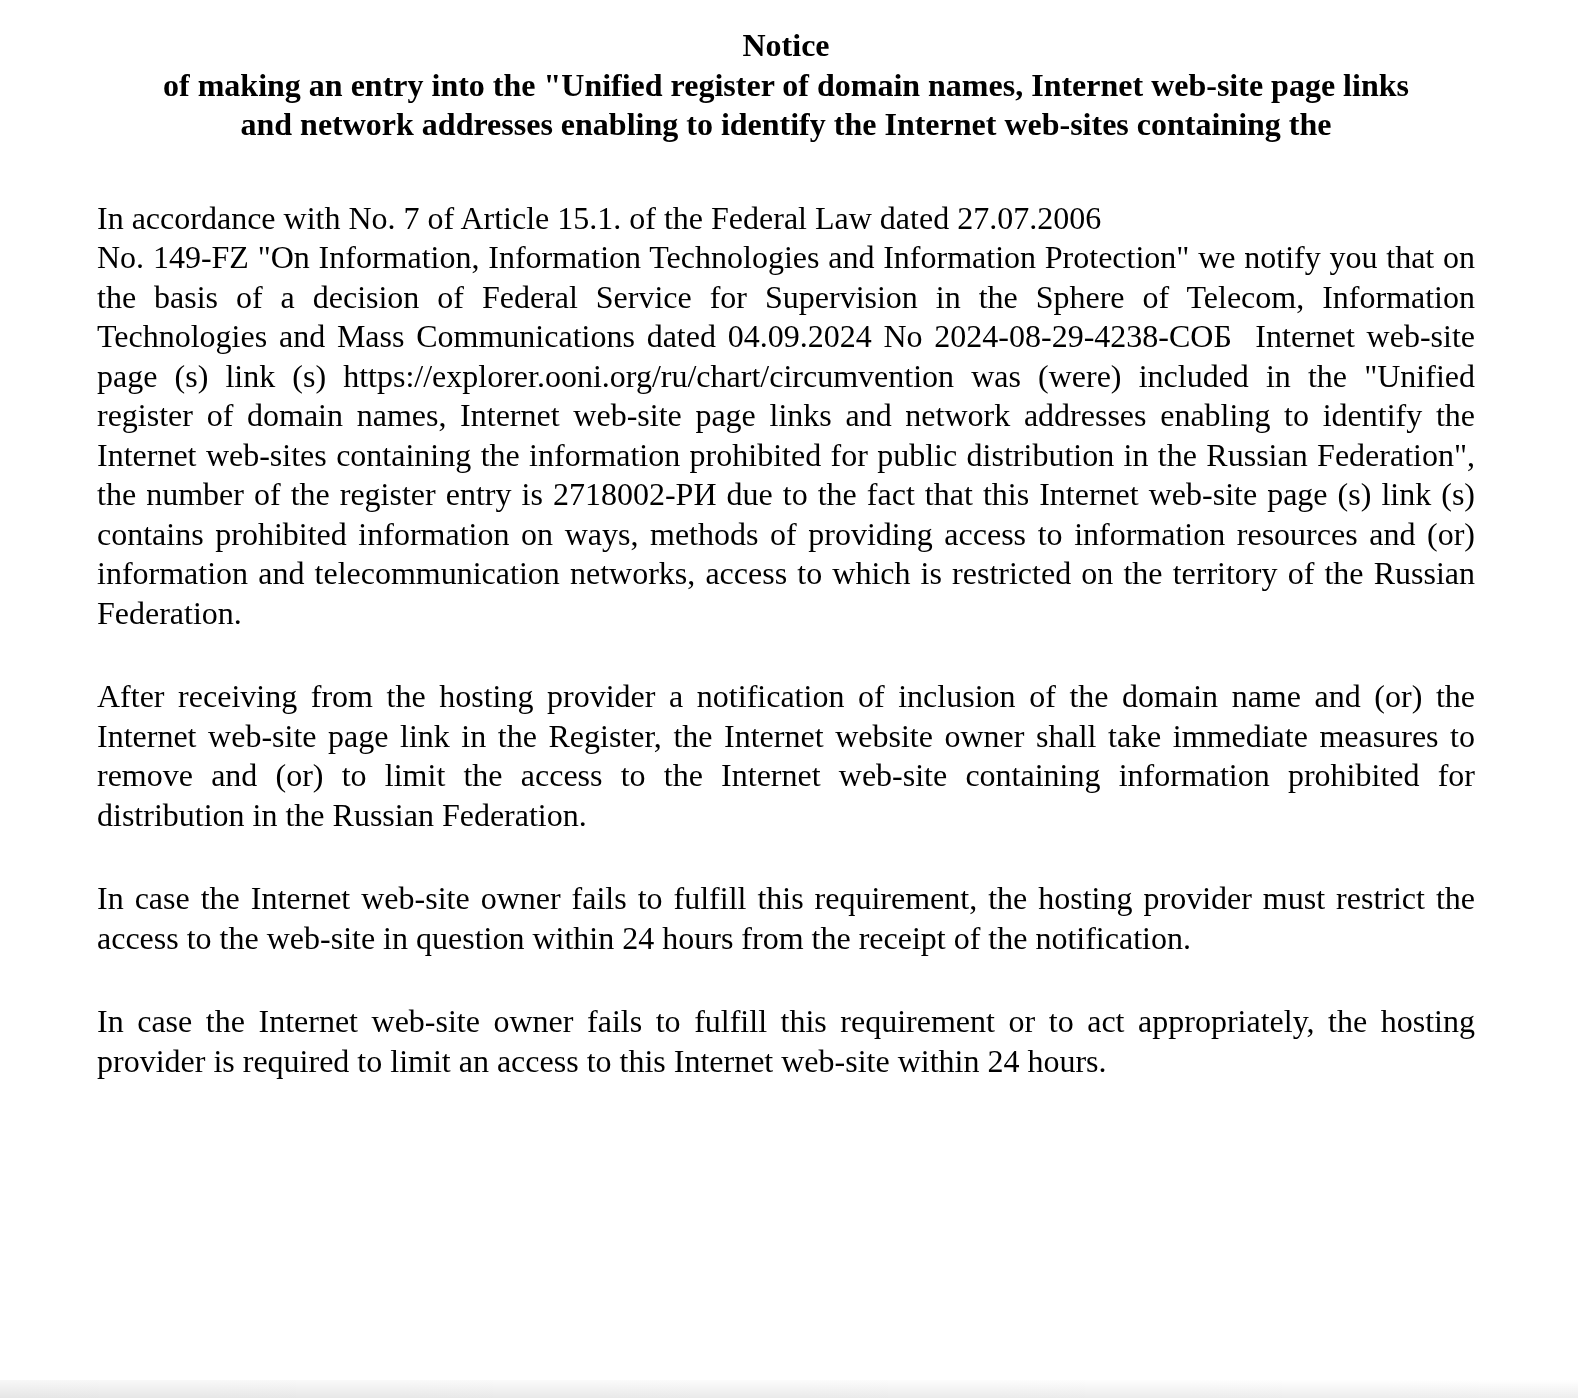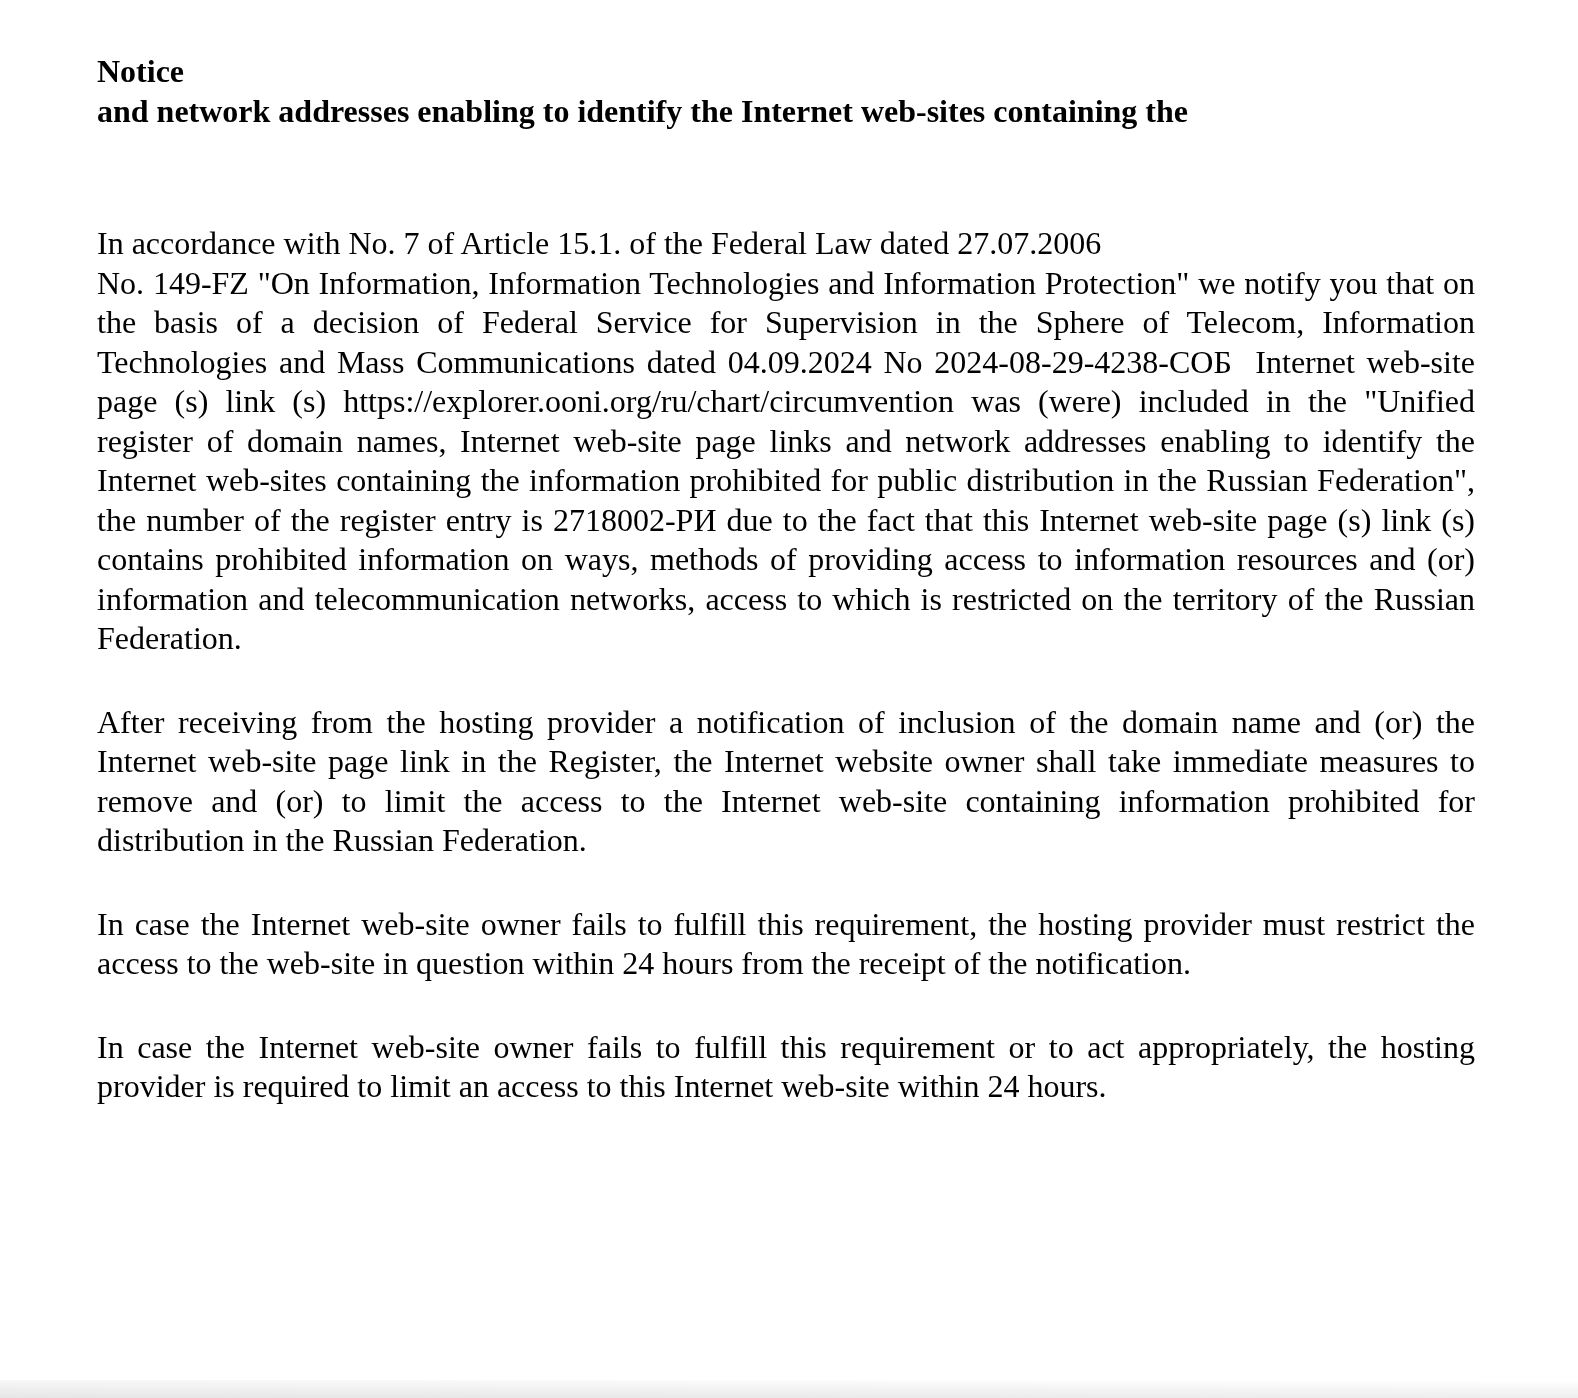--- a/index.html
+++ b/index.html
@@ -18,25 +18,24 @@
   .page {
     box-sizing: border-box;
     width: 1578px;
     height: 1398px;
     padding: 26px 103px 0 97px;
   }
   .title {
     font-weight: bold;
     font-size: 32px;
     line-height: 39.5px;
-    text-align: left;
-    margin-top: 26px;
+    text-align: center;
   }
   .body-text {
-    margin-top: 93px;
+    margin-top: 54px;
   }
   .body-text p {
     font-size: 32px;
     line-height: 39.5px;
     text-align: justify;
     margin: 0 0 44px 0;
   }
   .bottom-shade {
     position: absolute;
     left: 0;
@@ -48,20 +47,21 @@
     pointer-events: none;
   }
 </style>
 </head>
 <body>
 
 <div class="page">
 
   <div class="title">
     <div>Notice</div>
+    <div>of making an entry into the "Unified register of domain names, Internet web-site page links</div>
     <div>and network addresses enabling to identify the Internet web-sites containing the</div>
   </div>
 
   <div class="body-text">
     <p>In accordance with No. 7 of Article 15.1. of the Federal Law dated 27.07.2006<br>No. 149-FZ "On Information, Information Technologies and Information Protection" we notify you that on the basis of a decision of Federal Service for Supervision in the Sphere of Telecom, Information Technologies and Mass Communications dated 04.09.2024 No 2024-08-29-4238-СОБ&nbsp; Internet web-site page (s) link (s) https://explorer.ooni.org/ru/chart/circumvention was (were) included in the "Unified register of domain names, Internet web-site page links and network addresses enabling to identify the Internet web-sites containing the information prohibited for public distribution in the Russian Federation", the number of the register entry is 2718002-РИ due to the fact that this Internet web-site page (s) link (s) contains prohibited information on ways, methods of providing access to information resources and (or) information and telecommunication networks, access to which is restricted on the territory of the Russian Federation.</p>
     <p>After receiving from the hosting provider a notification of inclusion of the domain name and (or) the Internet web-site page link in the Register, the Internet website owner shall take immediate measures to remove and (or) to limit the access to the Internet web-site containing information prohibited for distribution in the Russian Federation.</p>
     <p>In case the Internet web-site owner fails to fulfill this requirement, the hosting provider must restrict the access to the web-site in question within 24 hours from the receipt of the notification.</p>
     <p>In case the Internet web-site owner fails to fulfill this requirement or to act appropriately, the hosting provider is required to limit an access to this Internet web-site within 24 hours.</p>
   </div>
 

